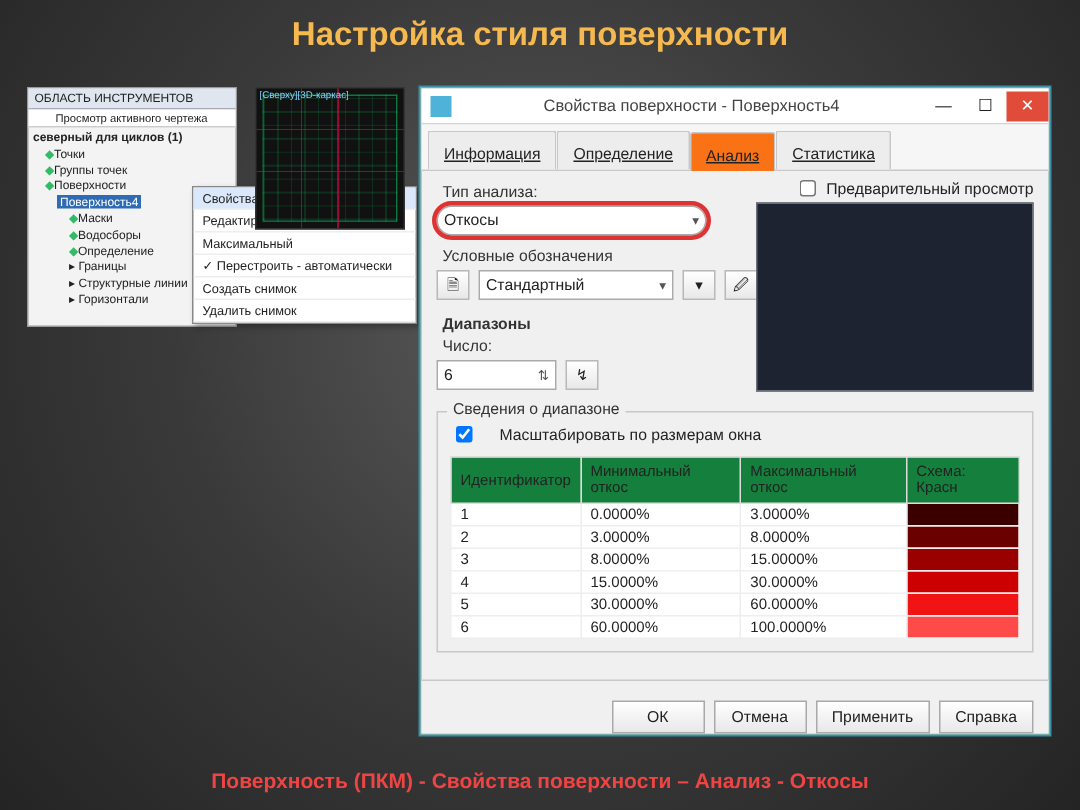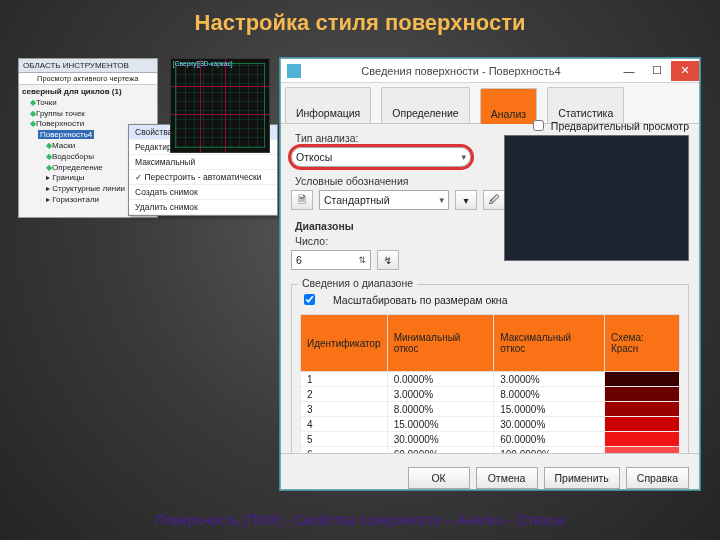--- a/index.html
+++ b/index.html
@@ -20,21 +20,22 @@
     font-weight: 600;
     color: #f5b94f;
     padding: 10px 0 6px;
   }
   .caption {
     position: absolute;
     bottom: 12px;
     left: 0; right: 0;
     text-align: center;
     font-size: 14px;
-    color: #4c1d95;
+    color: #ef4444;
+    font-weight: bold;
   }
   
   .mini-left {
     position: absolute;
     left: 18px; top: 58px;
     width: 140px; height: 160px;
     background: #f3f3f3;
     border: 1px solid #9a9a9a;
     font-size: 8px;
     color: #222;
@@ -104,23 +105,23 @@
   .dlg-titlebar .tt { flex: 1; text-align: center; color: #444; }
   .tbtn { width: 28px; height: 20px; display:flex; align-items:center; justify-content:center; font-size:11px; }
   .tbtn.close { background:#e04b3a; color:#fff; }
   .tabs {
     display: flex; gap: 0; background: #f6f6f6;
     border-bottom: 1px solid #c8c8c8;
     padding: 4px 4px 0;
     font-size: 10.5px;
   }
   .tab {
-    padding: 19px 10px 4px; background: #ededed;
+    padding: 9px 10px 4px; background: #ededed;
     border: 1px solid #c8c8c8; border-bottom: none;
-    margin-right: 10px; border-radius: 2px 2px 0 0;
+    margin-right: 0; border-radius: 2px 2px 0 0; text-decoration: underline;
   }
   .tab.active { background: #f97316; position: relative; top: 1px; }
   .body { padding: 6px 10px 6px; font-size: 10.5px; }
   .lbl { color: #333; margin: 2px 4px 3px; font-size: 10.5px; }
   .row { display:flex; align-items:center; gap:6px; }
   .select {
     display:flex; align-items:center; justify-content:space-between;
     height: 20px; background: #fff; border: 1px solid #aaa;
     padding: 0 4px; font-size: 10.5px; width: 170px;
   }
@@ -147,22 +148,22 @@
     position:absolute; top:-8px; left:6px; background:#f0f0f0; padding:0 4px;
     font-size:10.5px; color:#333;
   }
   .chk { display:flex; align-items:center; gap:15px; font-size:10.5px; }
   .chk input { width:11px; height:11px; }
   table.ranges {
     width: 100%; border-collapse: collapse; margin-top:6px; font-size:10px;
     background:#fff;
   }
   table.ranges th {
-    text-align:left; font-weight:400; background:#f97316;
-    border:1px solid #ddd; padding:17px 6px;
+    text-align:left; font-weight:400; background:#15803d;
+    border:1px solid #ddd; padding:4px 6px;
   }
   table.ranges td {
     border:1px solid #eee; padding:1px 6px; height:15px;
   }
   .swatchcol { padding:0!important; }
   .swatch { width:100%; height:100%; }
   .footer {
     position:absolute; bottom:0; left:0; right:0;
     height:36px; background:#f0f0f0;
     border-top:1px solid #c8c8c8;
@@ -210,21 +211,21 @@
 
 <div class="mini-right">
   <div class="wfg"></div>
   <div class="wf"></div>
   <div style="position:absolute;top:1px;left:2px;font-size:6.5px;color:#8cf">[Сверху][3D-каркас]</div>
 </div>
 
 <div class="dialog">
   <div class="dlg-titlebar">
     <div class="appicon"></div>
-    <div class="tt">Сведения поверхности - Поверхность4</div>
+    <div class="tt">Свойства поверхности - Поверхность4</div>
     <div class="tbtn">—</div>
     <div class="tbtn">☐</div>
     <div class="tbtn close">✕</div>
   </div>
   <div class="tabs">
     <div class="tab">Информация</div>
     <div class="tab">Определение</div>
     <div class="tab active">Анализ</div>
     <div class="tab">Статистика</div>
   </div>

